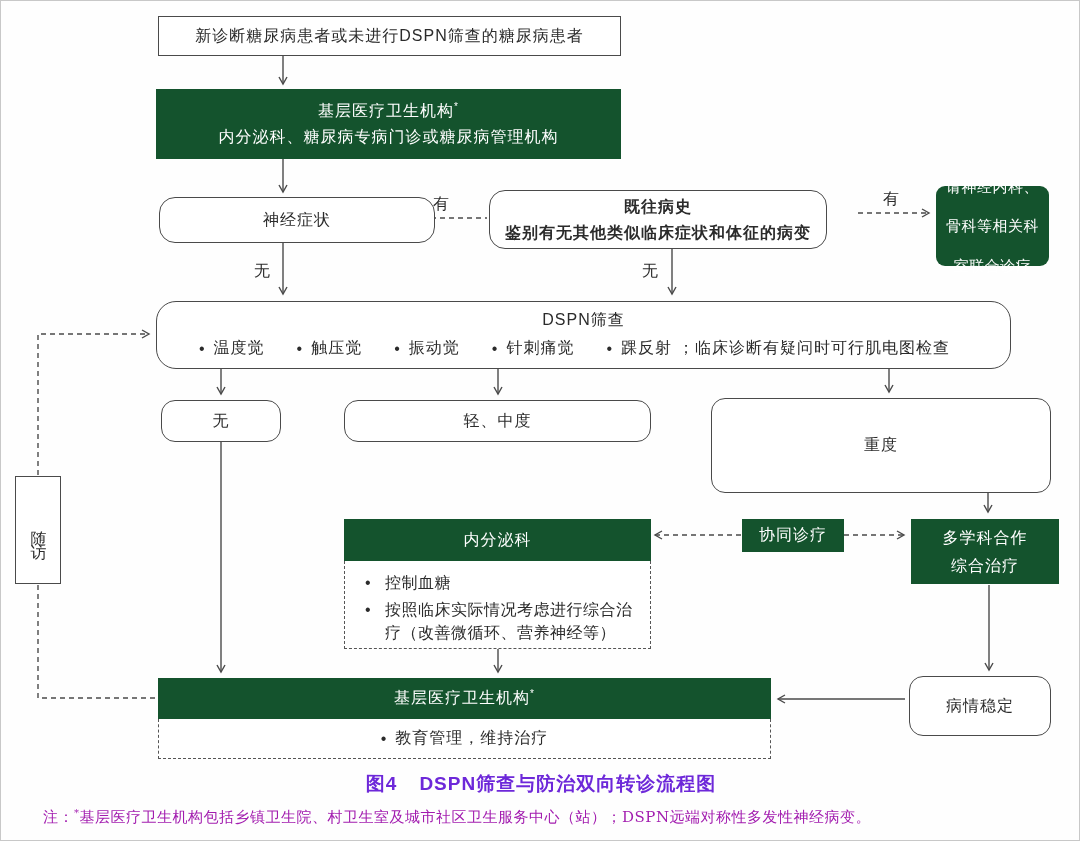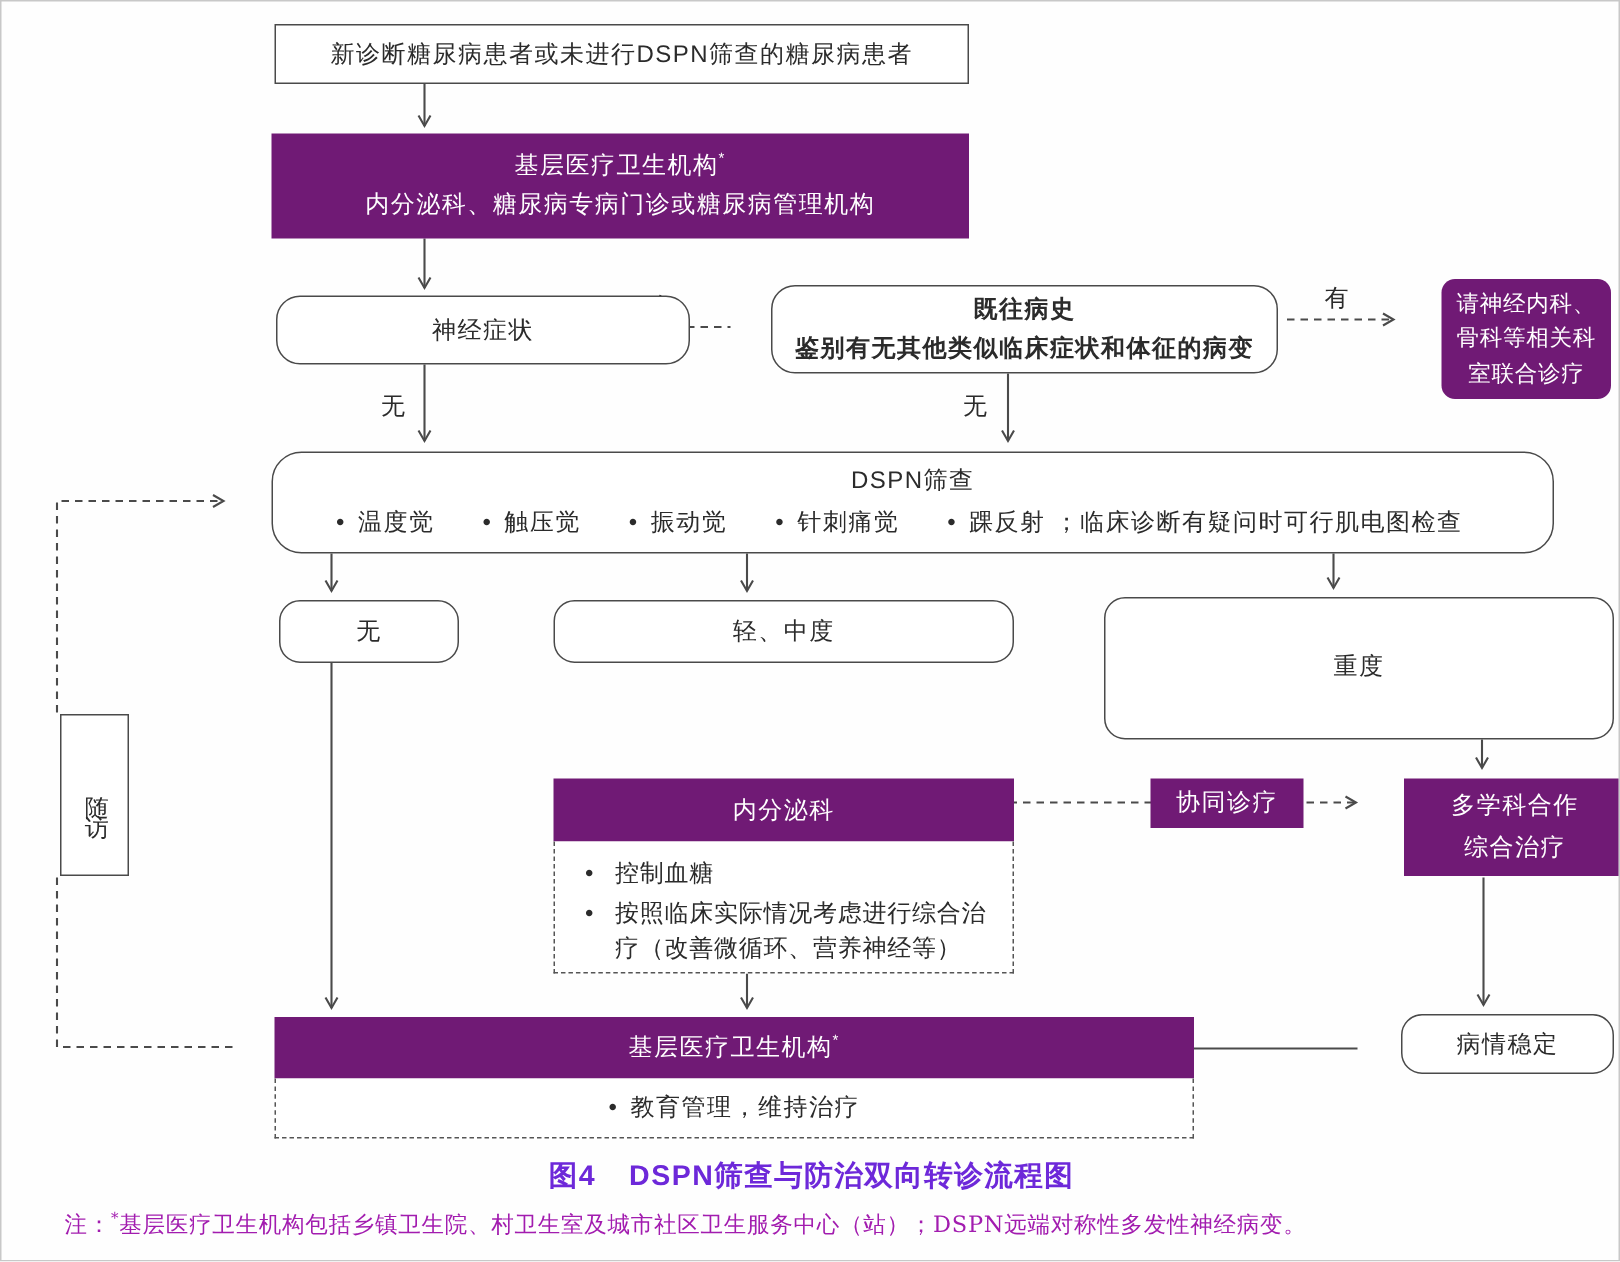--- a/index.html
+++ b/index.html
@@ -2,24 +2,24 @@
 <html><head>
 <meta charset="utf-8">
 <style>
   html,body{margin:0;padding:0;background:#fff;}
   #stage{
     position:relative;width:1080px;height:841px;background:#fefefe;
     border:1px solid #c8c8c8;box-sizing:border-box;overflow:hidden;
     font-family:"Liberation Sans","DejaVu Sans",sans-serif;color:#2b2b2b;
   }
   #wires{position:absolute;left:0;top:0;width:1080px;height:841px;}
-  .node{position:absolute;box-sizing:border-box;display:flex;align-items:center;justify-content:center;text-align:center;margin-left:25px;}
+  .node{position:absolute;box-sizing:border-box;display:flex;align-items:center;justify-content:center;text-align:center;}
   .rect{background:#fff;border:1.5px solid #4a4a4a;}
   .round{background:#fff;border:1.4px solid #4a4a4a;border-radius:16px;}
-  .gray{background:#701a75;color:#fff;border:none;}
+  .gray{background:#14532d;color:#fff;border:none;}
   .dashedbody{background:#fff;border:1.4px dashed #555;border-top:none;}
   .t16{font-size:16px;letter-spacing:1px;}
   .t15{font-size:15px;letter-spacing:0.5px;}
   .col{flex-direction:column;}
   .edge-label{position:absolute;font-size:16px;letter-spacing:1px;background:transparent;}
   sup{font-size:10px;}
   .bullet{display:inline-block;margin-right:8px;}
   .screen-items{position:absolute;left:42px;top:36px;right:14px;display:flex;align-items:center;font-size:16px;letter-spacing:1px;white-space:nowrap;}
   .screen-items .item{margin-right:6px;}
   .screen-items .gap{width:26px;}
@@ -78,21 +78,21 @@
 
   <div class="node round t16" style="left:158px;top:196px;width:276px;height:46px;">
     <span>神经症状</span>
   </div>
 
   <div class="node round col t16" style="left:488px;top:189px;width:338px;height:59px;line-height:1.6;font-weight:bold;">
     <div>既往病史</div>
     <div>鉴别有无其他类似临床症状和体征的病变</div>
   </div>
 
-  <div class="node gray col t15" style="left:935px;top:185px;width:113px;height:80px;border-radius:9px;line-height:1.55;">
+  <div class="node gray col t15" style="left:935px;top:185px;width:113px;height:80px;border-radius:9px;line-height:1.55;gap:16px;">
     <div>请神经内科、</div>
     <div>骨科等相关科</div>
     <div>室联合诊疗</div>
   </div>
 
   <div class="node round" style="left:155px;top:300px;width:855px;height:68px;border-radius:20px;display:block;">
     <div class="t16" style="position:absolute;left:0;top:8px;width:100%;text-align:center;">DSPN筛查</div>
     <div class="screen-items">
       <span class="bullet">•</span>
         <span class="item">温度觉</span>
@@ -152,21 +152,21 @@
   </div>
 
   <div class="node gray t16" style="left:157px;top:677px;width:613px;height:41px;">
     <div><span>基层医疗卫生机构</span><sup>*</sup></div>
   </div>
   <div class="node dashedbody t16" style="left:157px;top:718px;width:613px;height:40px;">
     <span class="bullet">•</span>
     <span>教育管理，维持治疗</span>
   </div>
 
-  <div class="node round t16" style="left:908px;top:675px;width:142px;height:40px;border-radius:14px;">
+  <div class="node round t16" style="left:908px;top:675px;width:142px;height:60px;border-radius:14px;">
     <span>病情稳定</span>
   </div>
 
   <div id="caption">
     <span>图4</span><span class="cap-gap"></span><span>DSPN筛查与防治双向转诊流程图</span>
   </div>
   <div id="note">
     <span>注：</span><sup>*</sup><span>基层医疗卫生机构包括乡镇卫生院、村卫生室及城市社区卫生服务中心（站）；DSPN远端对称性多发性神经病变。</span>
   </div>
 

